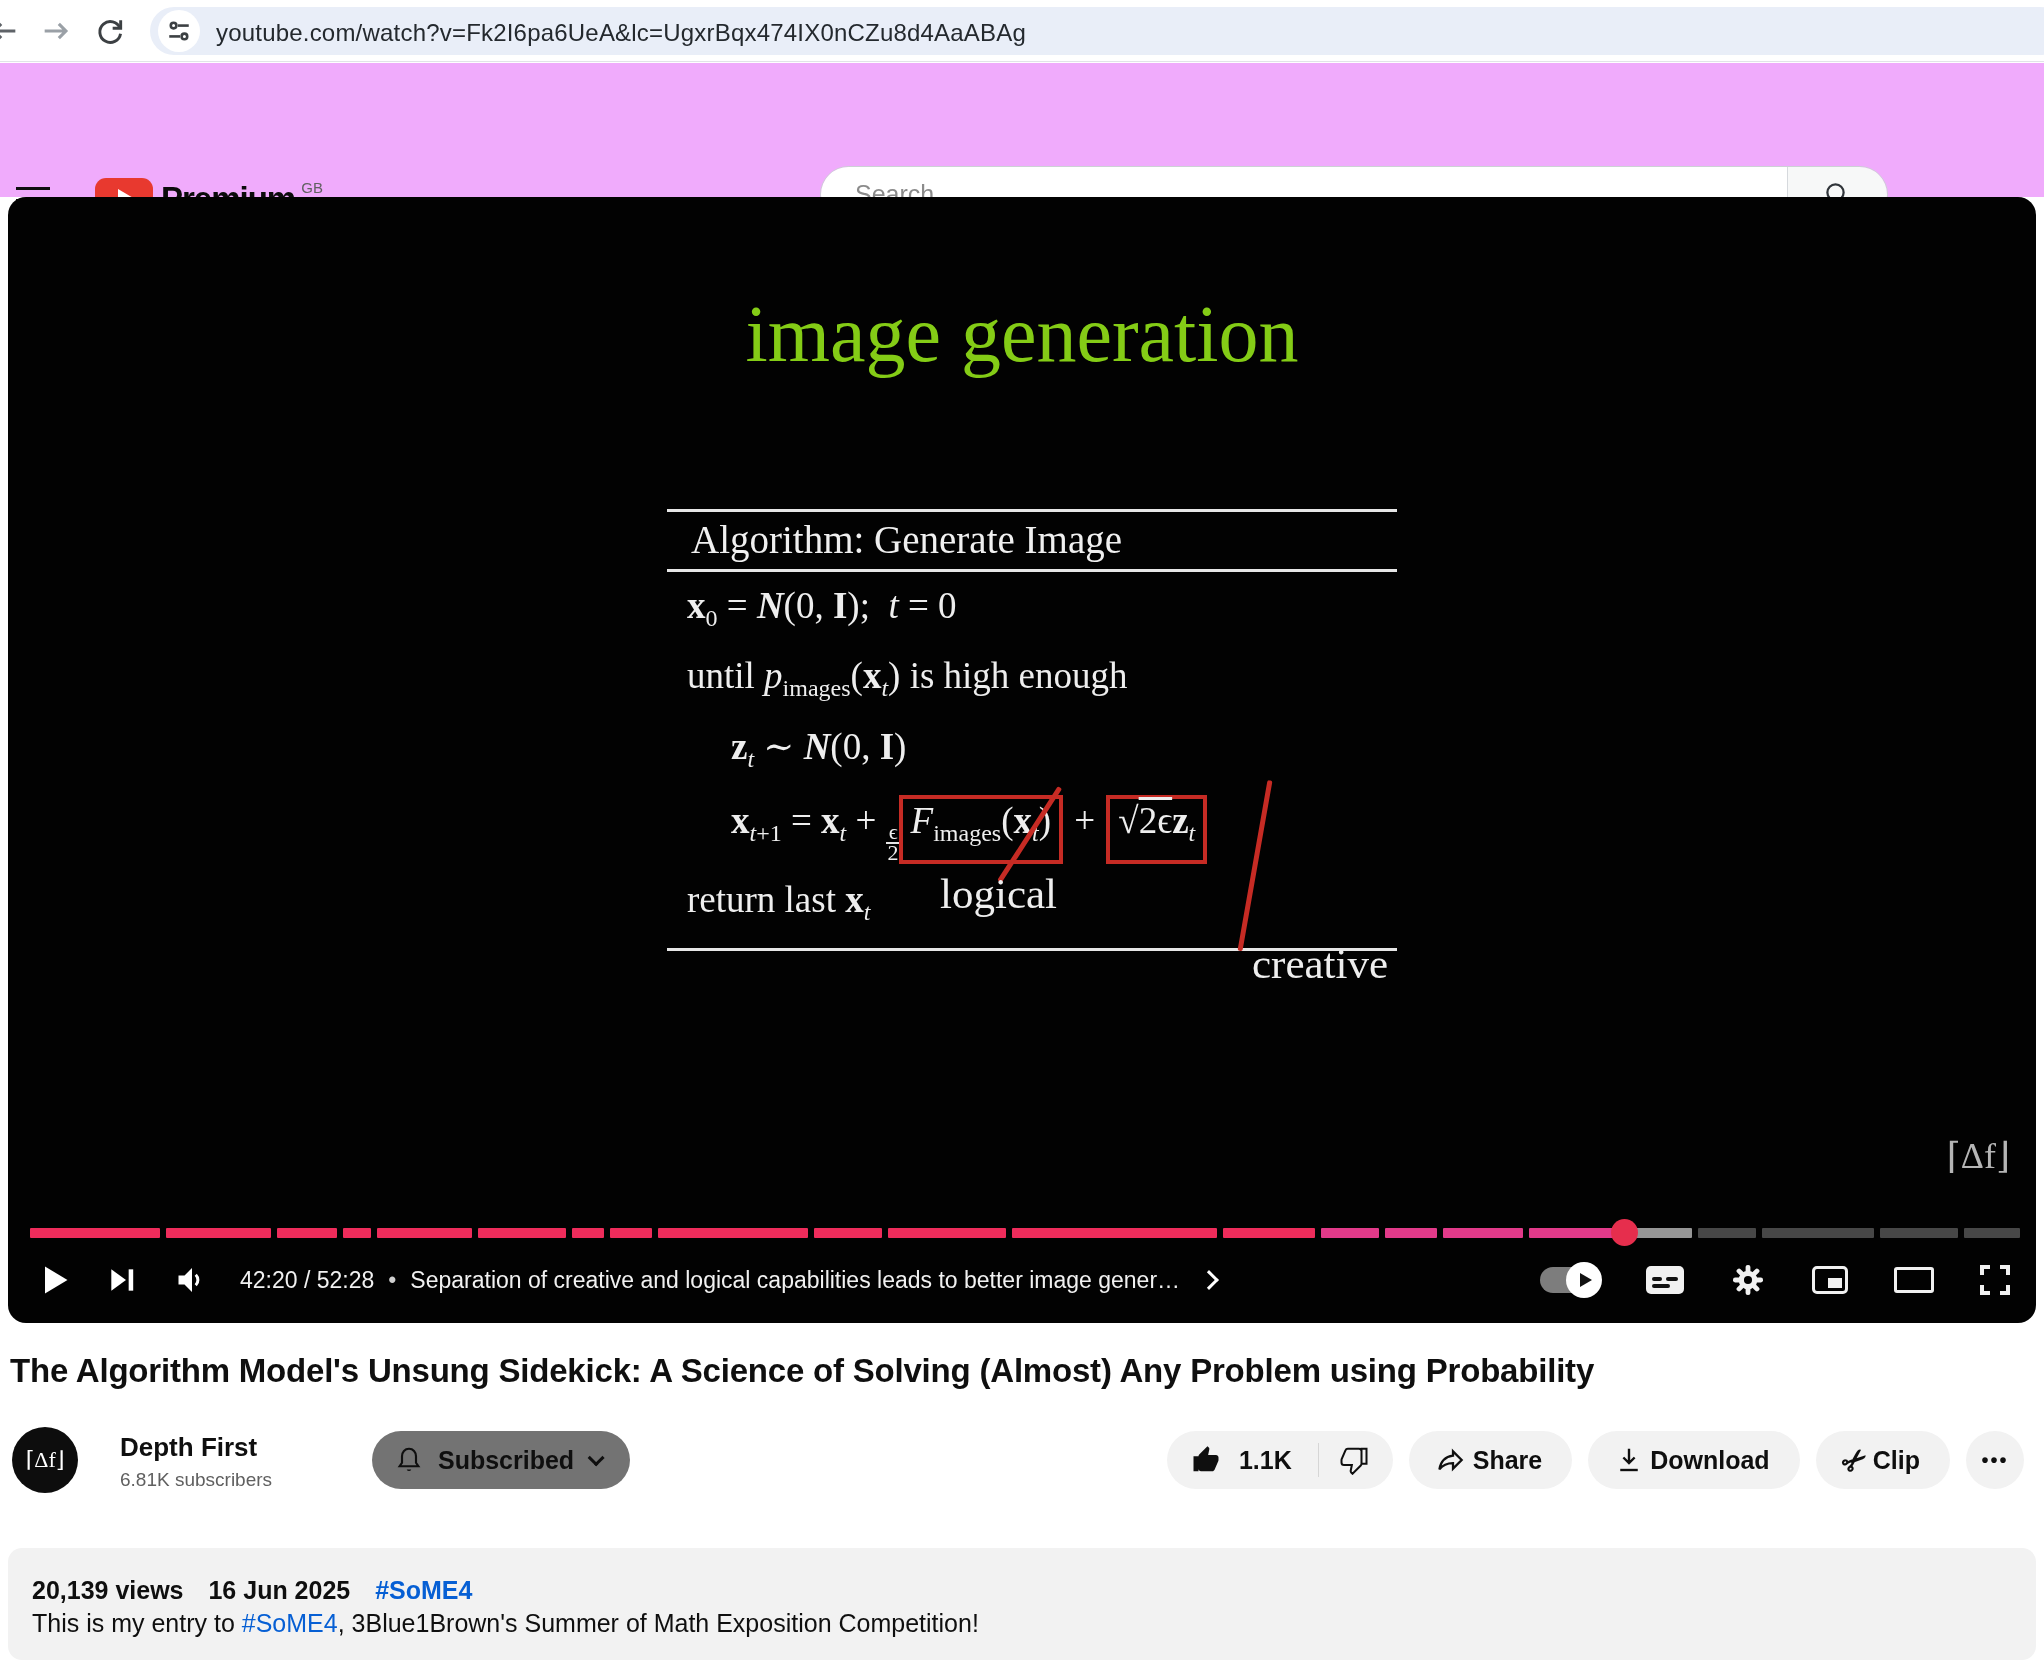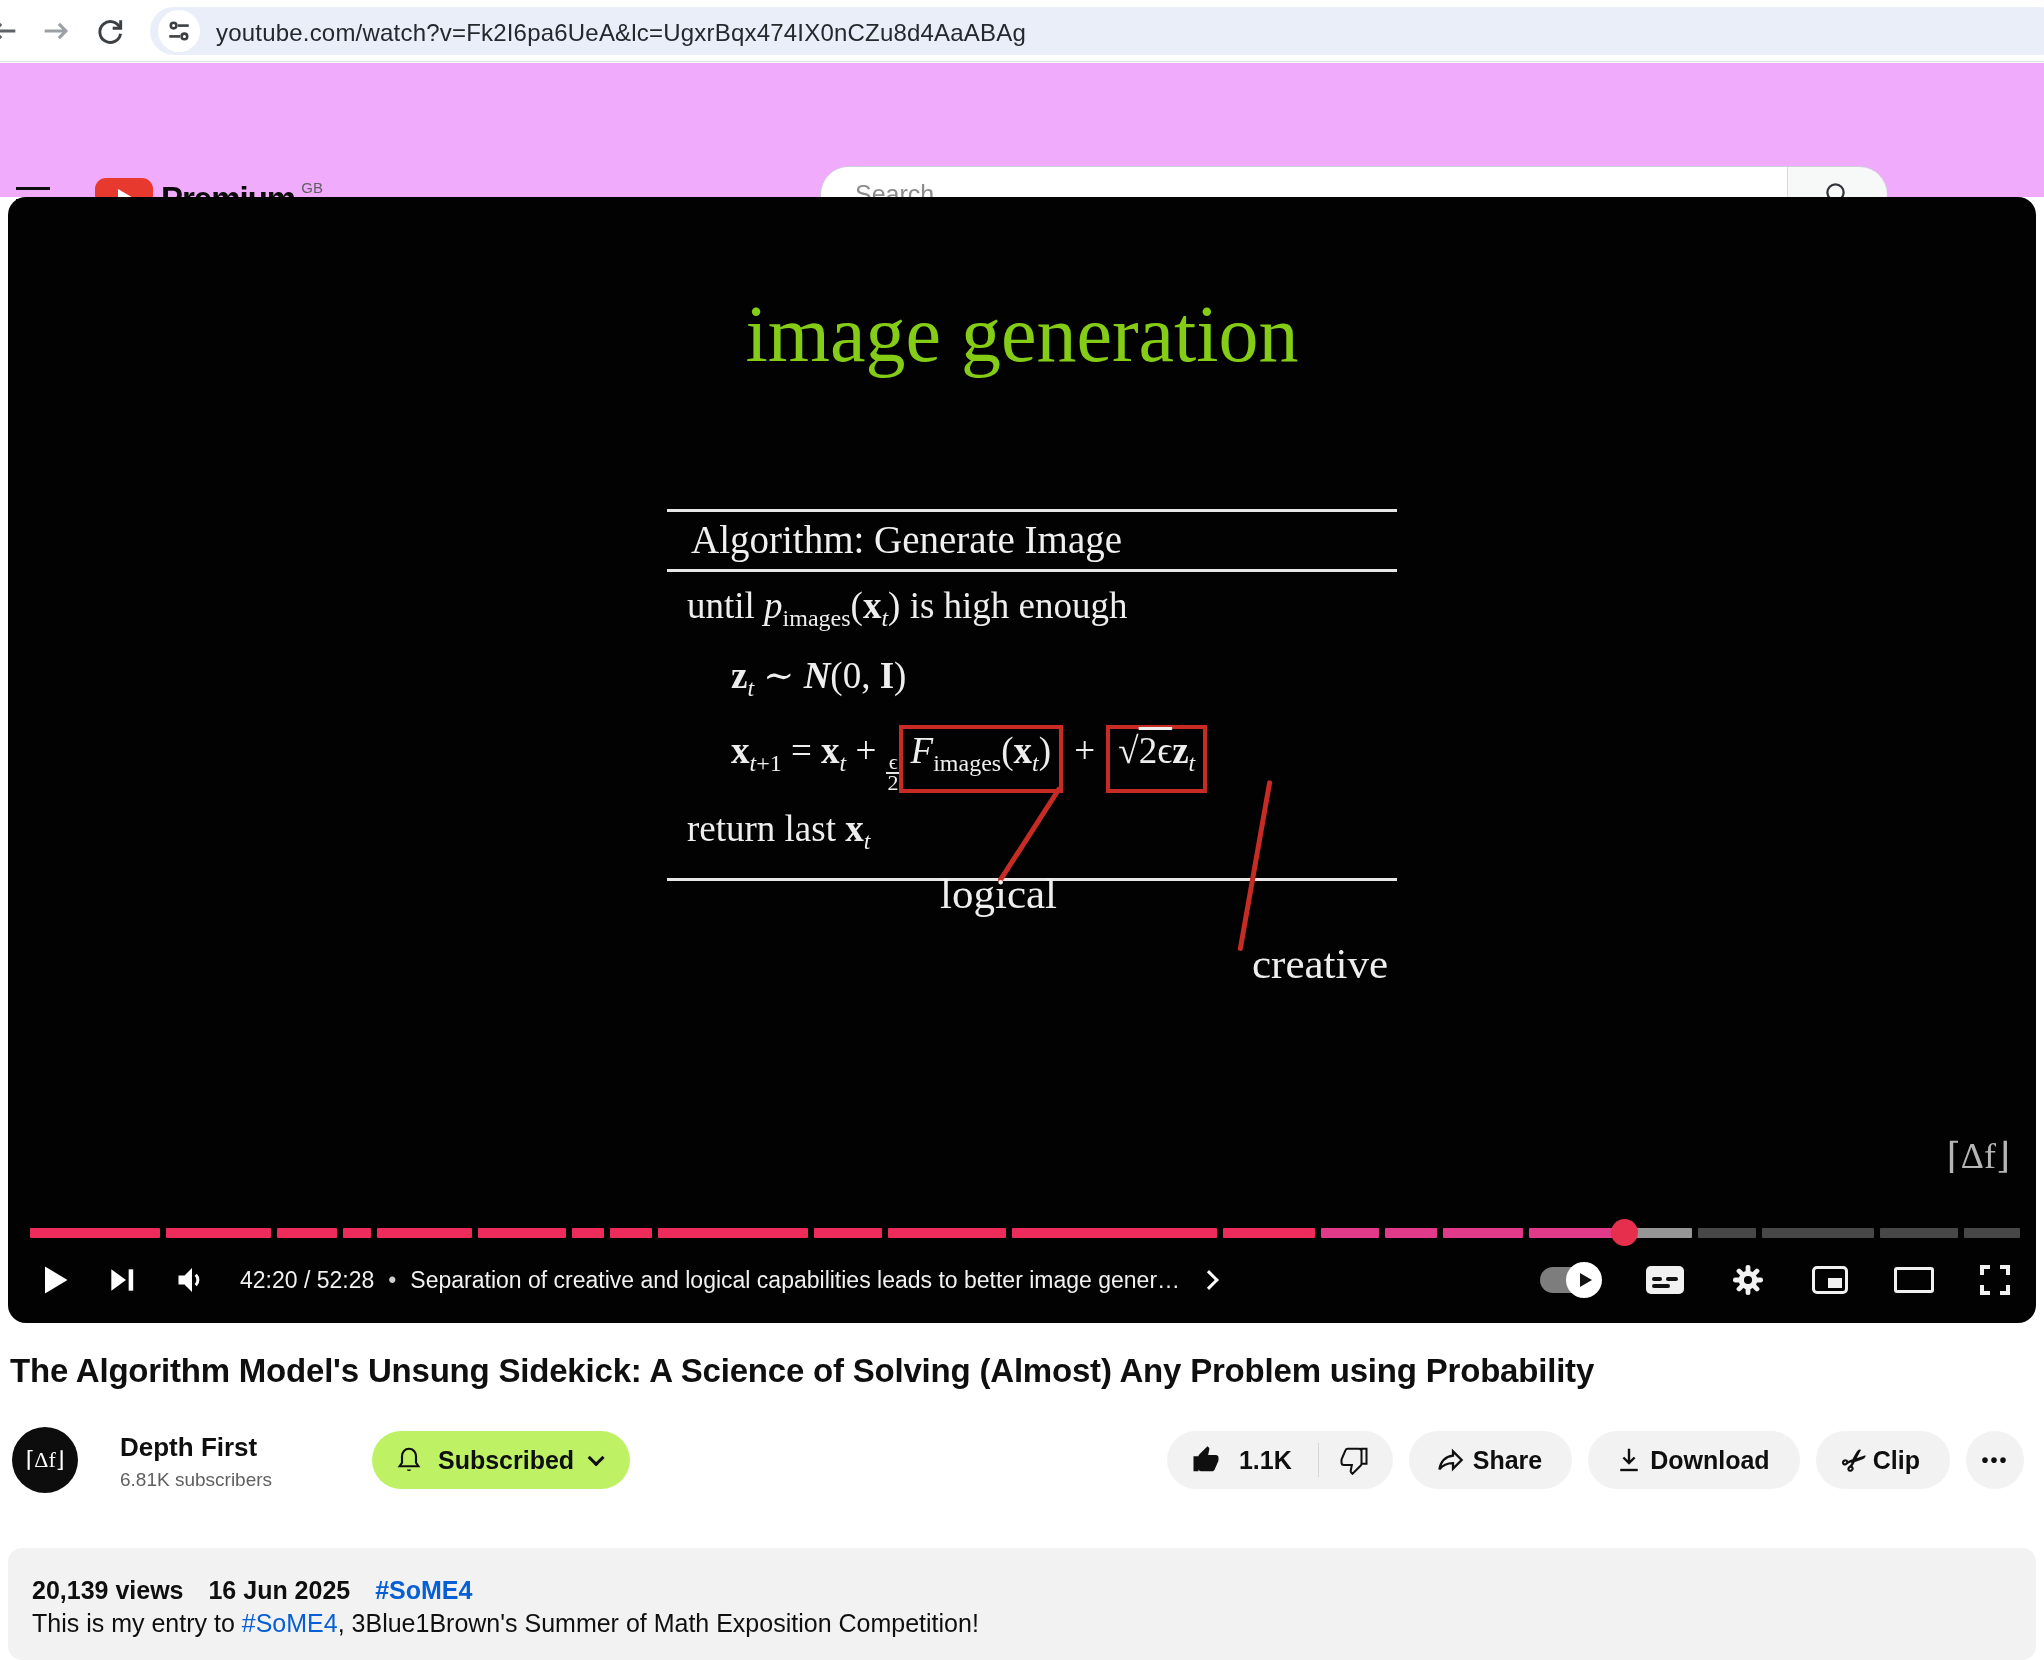--- a/index.html
+++ b/index.html
@@ -107,21 +107,21 @@
   
   .video-title { position:absolute; left:10px; top:1352px; width:1990px; font-size:33px;
                  font-weight:bold; color:#0f0f0f; letter-spacing:-0.2px; }
   .channel-row { position:absolute; left:10px; top:1425px; width:2024px; height:70px; }
   .avatar { position:absolute; left:2px; top:2px; width:66px; height:66px; border-radius:50%;
             background:#0d0d0d; color:#fff; display:flex; align-items:center; justify-content:center;
             font-family:"Liberation Serif","DejaVu Serif",serif; font-size:22px; }
   .ch-name { position:absolute; left:110px; top:7px; font-size:26px; font-weight:bold; color:#0f0f0f; }
   .ch-subs { position:absolute; left:110px; top:44px; font-size:19px; color:#606060; }
   .subscribed-btn { position:absolute; left:362px; top:6px; height:58px; padding:0 30px 0 22px;
-                    background:#bef264; border-radius:29px; display:flex; align-items:center; gap:14px;justify-content:center; }
+                    background:#737373; border-radius:29px; display:flex; align-items:center; gap:14px;justify-content:center; }
   .subscribed-btn span { font-size:25px; font-weight:bold; color:#0f0f0f; }
   .chev-down { width:12px; height:12px; border-right:3px solid #0f0f0f; border-bottom:3px solid #0f0f0f;
                transform:rotate(45deg) translateY(-3px); }
   .actions { position:absolute; right:10px; top:6px; height:58px; display:flex; align-items:center; gap:16px; }
   .pill { height:58px; background:#f2f2f2; border-radius:29px; display:flex; align-items:center;
           font-size:25px; font-weight:bold; color:#0f0f0f; }
   .pill .lab { margin:0 4px; }
   .like-pill { padding:0; }
   .like-half { display:flex; align-items:center; gap:14px; padding:0 22px 0 24px; }
   .dislike-half { display:flex; align-items:center; padding:0 24px 0 20px; }
@@ -202,20 +202,21 @@
   </div>
 
   <div class="player">
     <div class="slide-title slide-serif">image generation</div>
 
     <div class="algo slide-serif">
       <div class="rule"></div>
       <div class="algo-head">Algorithm: Generate Image</div>
       <div class="rule"></div>
       <div class="algo-lines">
+          <div class="algo-line"><b>x</b><sub>0</sub> = <span class="cal">N</span>(0, <b>I</b>); &nbsp;<i>t</i> = 0</div>
           <div class="algo-line">until <i>p</i><sub>images</sub>(<b>x</b><sub><i>t</i></sub>) is high enough</div>
           <div class="algo-line indent"><b>z</b><sub><i>t</i></sub> ∼ <span class="cal">N</span>(0, <b>I</b>)</div>
           <div class="algo-line indent"><b>x</b><sub><i>t</i>+1</sub> = <b>x</b><sub><i>t</i></sub> + <span class="frac">
               <span>ϵ</span>
               <span>2</span>
             </span><span class="redbox"><i>F</i><sub>images</sub>(<b>x</b><sub><i>t</i></sub>)</span> + <span class="redbox">√<span class="ov">2ϵ</span><b>z</b><sub><i>t</i></sub></span></div>
           <div class="algo-line">return last <b>x</b><sub><i>t</i></sub></div>
         </div>
       <div class="rule algo-rule-bottom"></div>
     </div>

